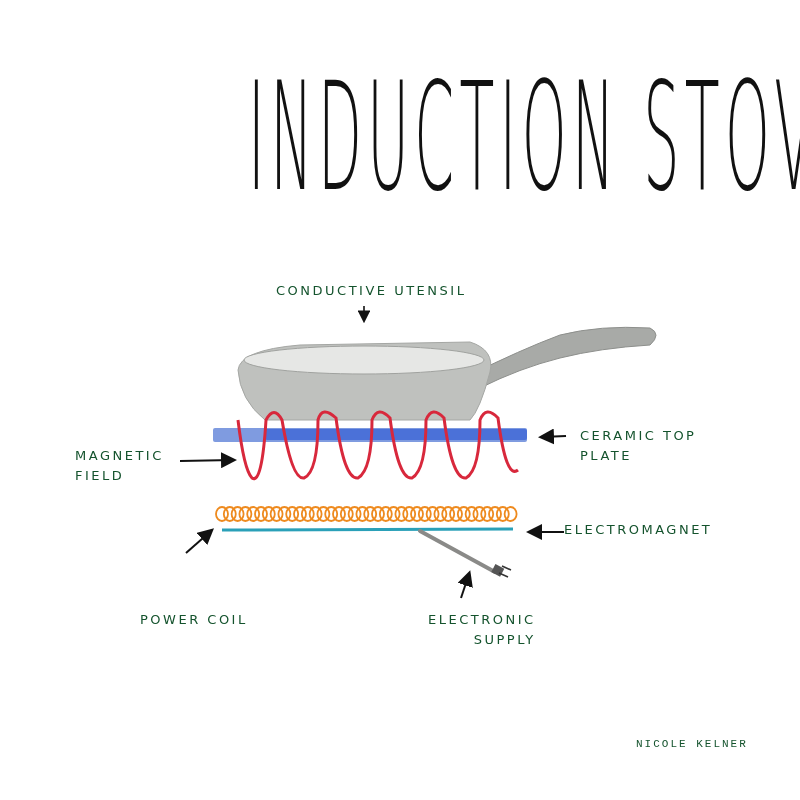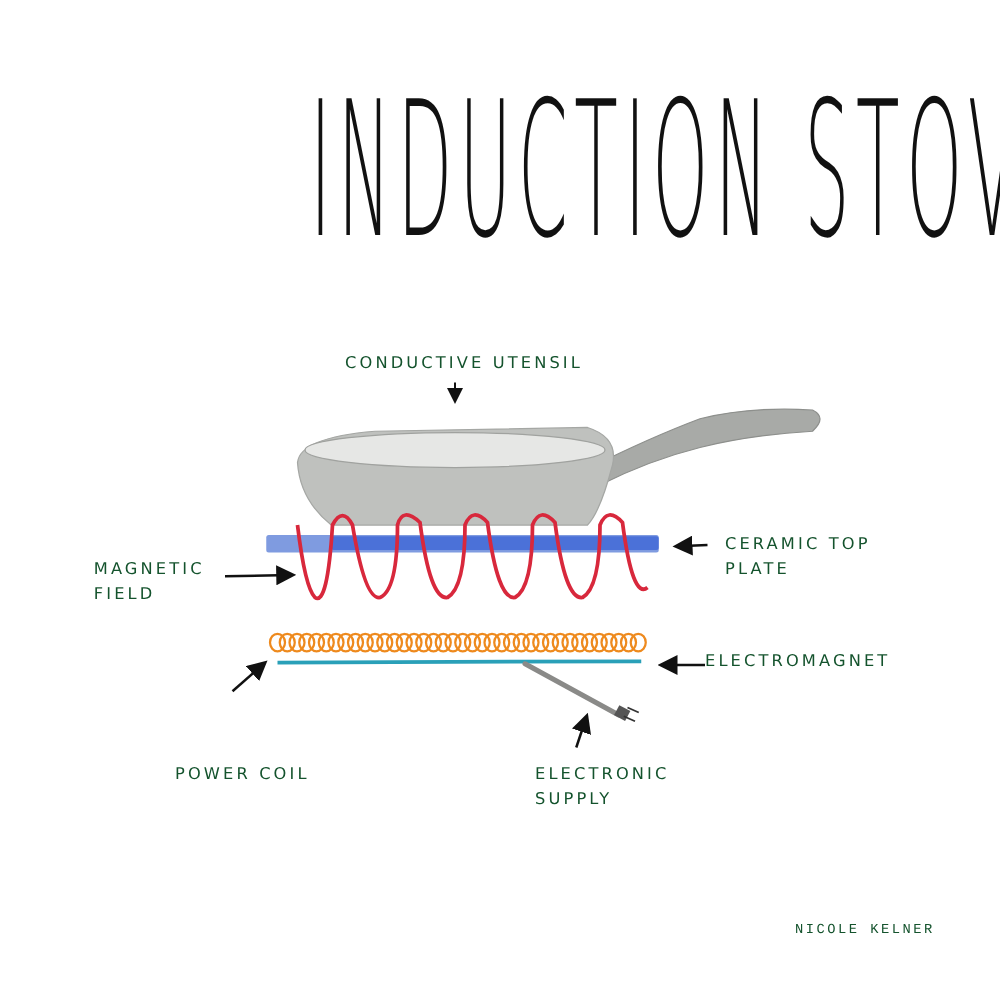--- a/index.html
+++ b/index.html
@@ -98,15 +98,15 @@
   <line x1="461" y1="598" x2="469" y2="574" stroke="#111" stroke-width="2" marker-end="url(#ah)"></line>
 </svg>
 
 <div class="label" style="left:276px; top:281px;">CONDUCTIVE UTENSIL</div>
 <div class="label" style="left:75px; top:446px;">MAGNETIC
 FIELD</div>
 <div class="label" style="left:580px; top:426px;">CERAMIC  TOP
 PLATE</div>
 <div class="label" style="left:564px; top:520px;">ELECTROMAGNET</div>
 <div class="label" style="left:140px; top:566px;margin-top:44px;">POWER COIL</div>
-<div class="label" style="left:428px; top:610px; text-align:left;">ELECTRONIC
+<div class="label" style="left:428px; top:610px; text-align:right;">ELECTRONIC
 SUPPLY</div>
 <div class="label" style="left:636px; top:734px; font-size:11px; letter-spacing:2px;font-family:Liberation Mono, monospace;">NICOLE KELNER</div>
 
 </body></html>

